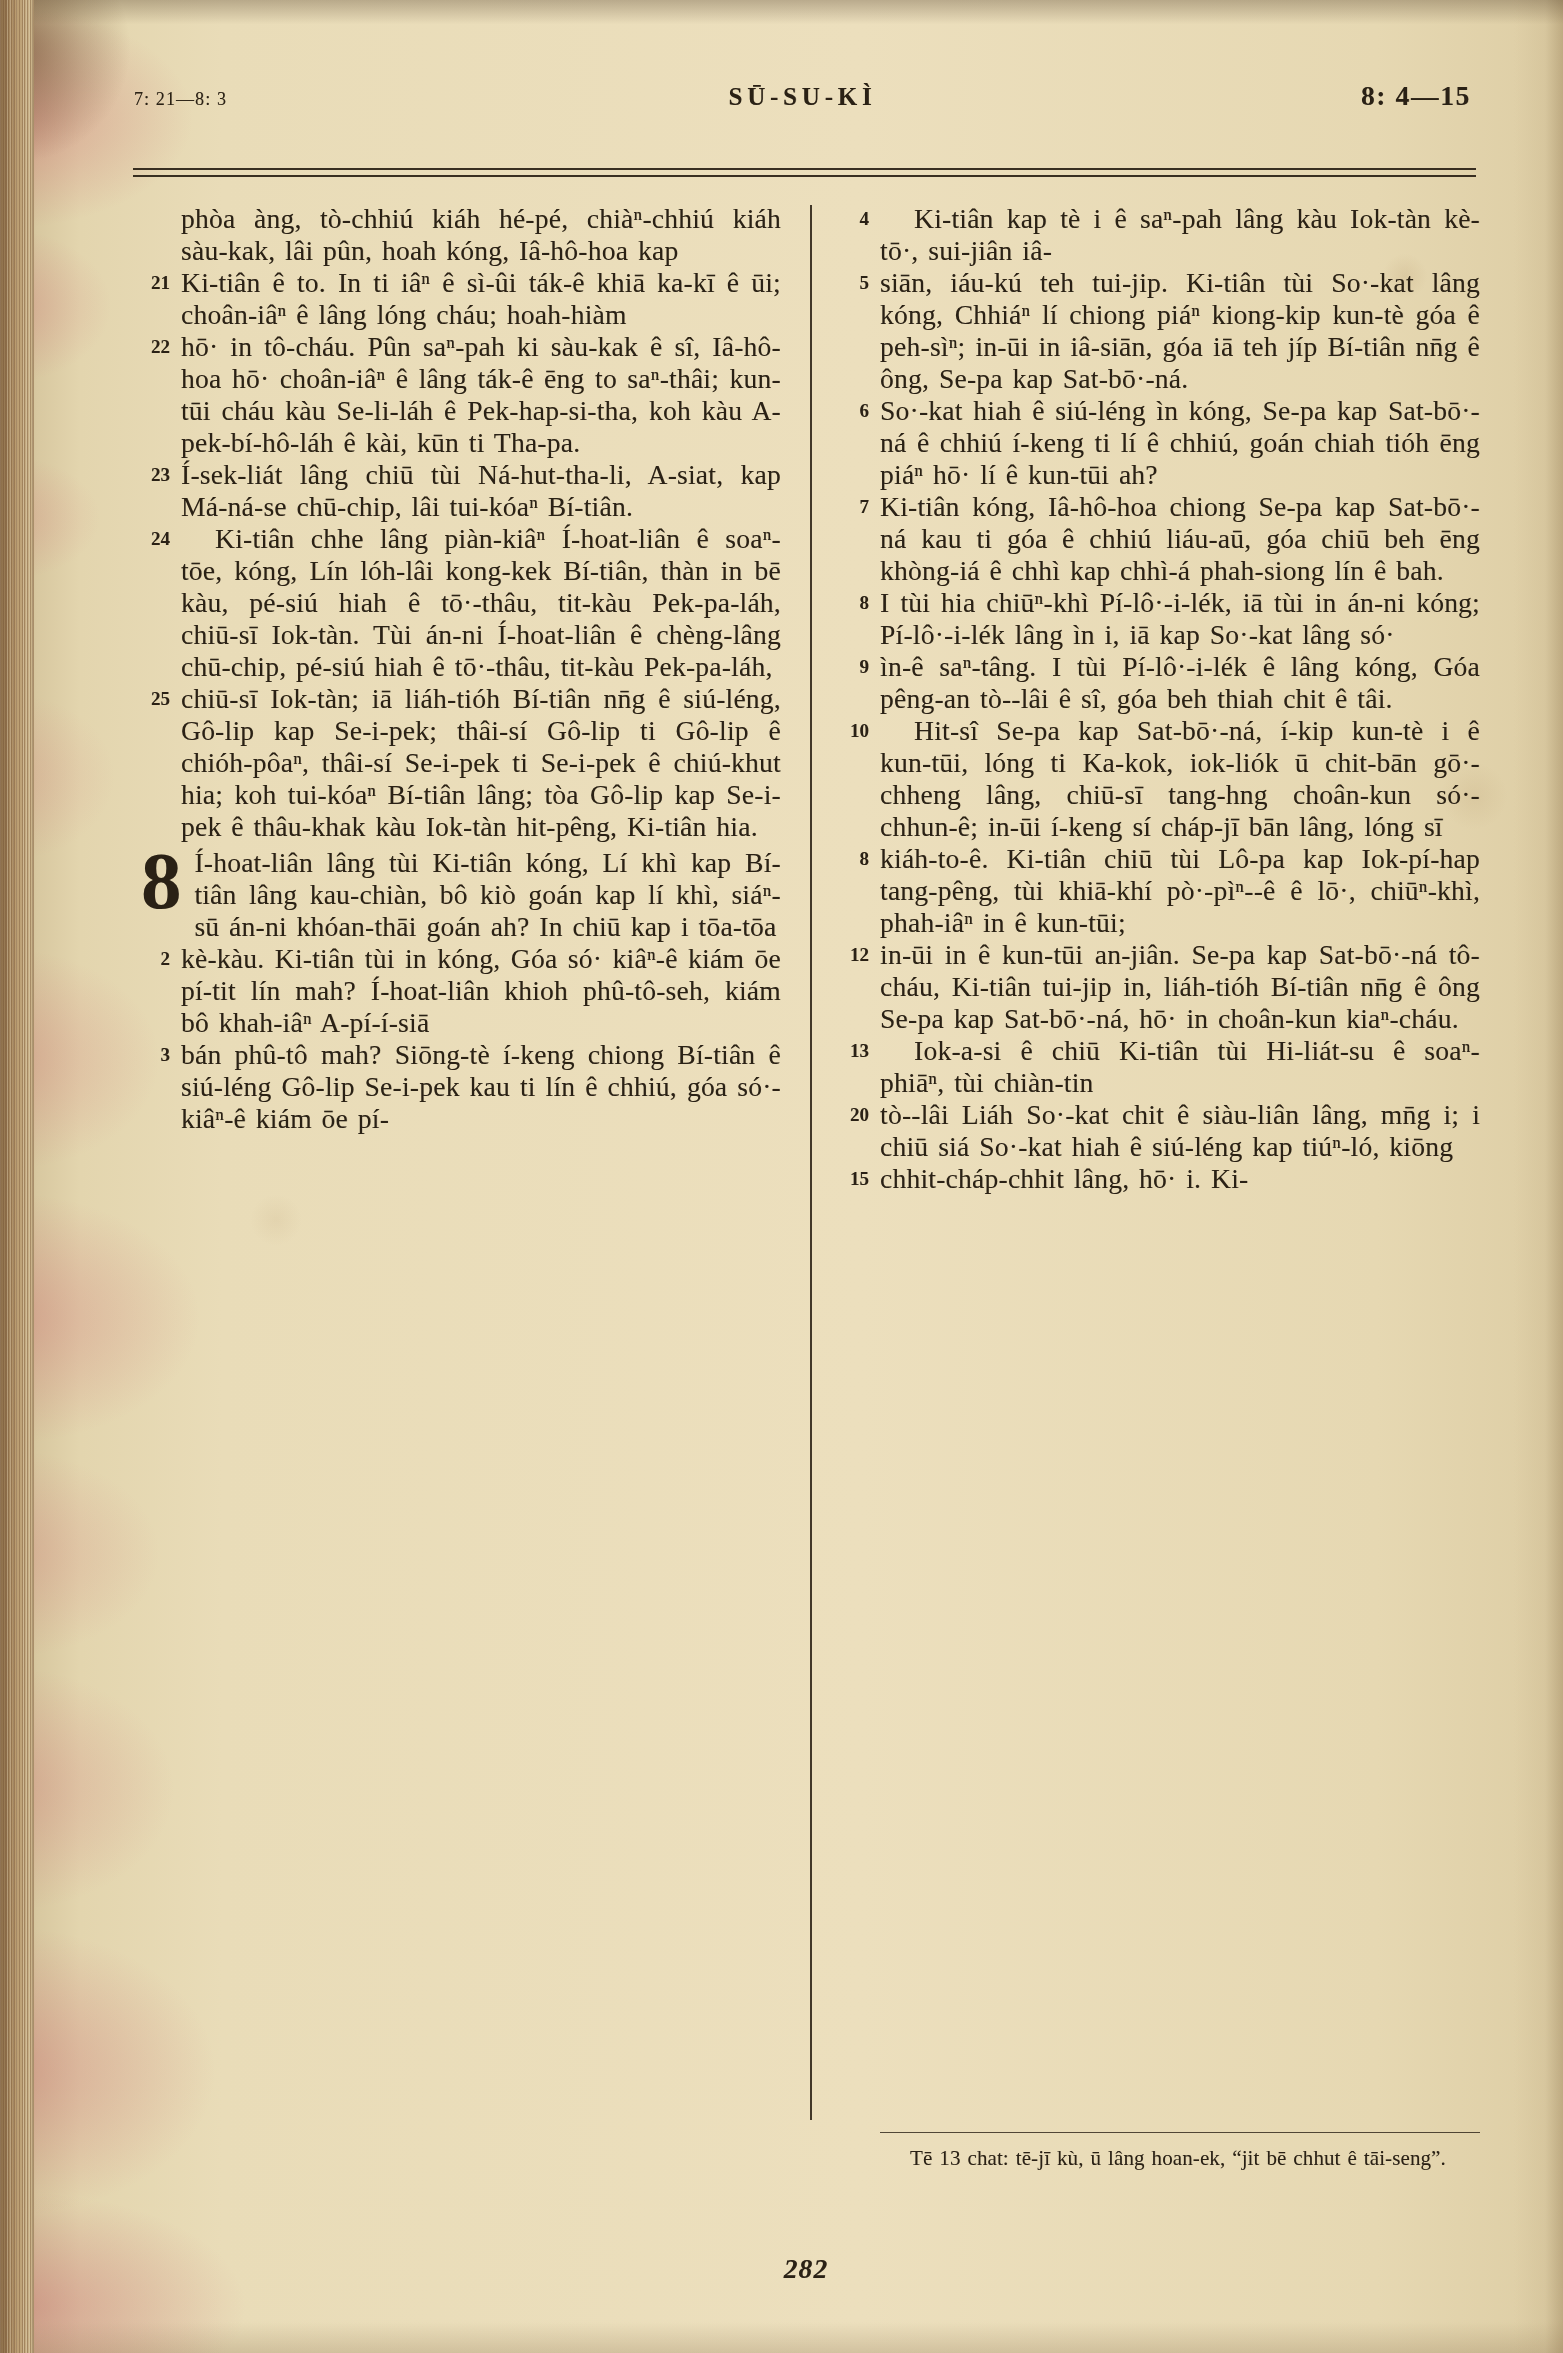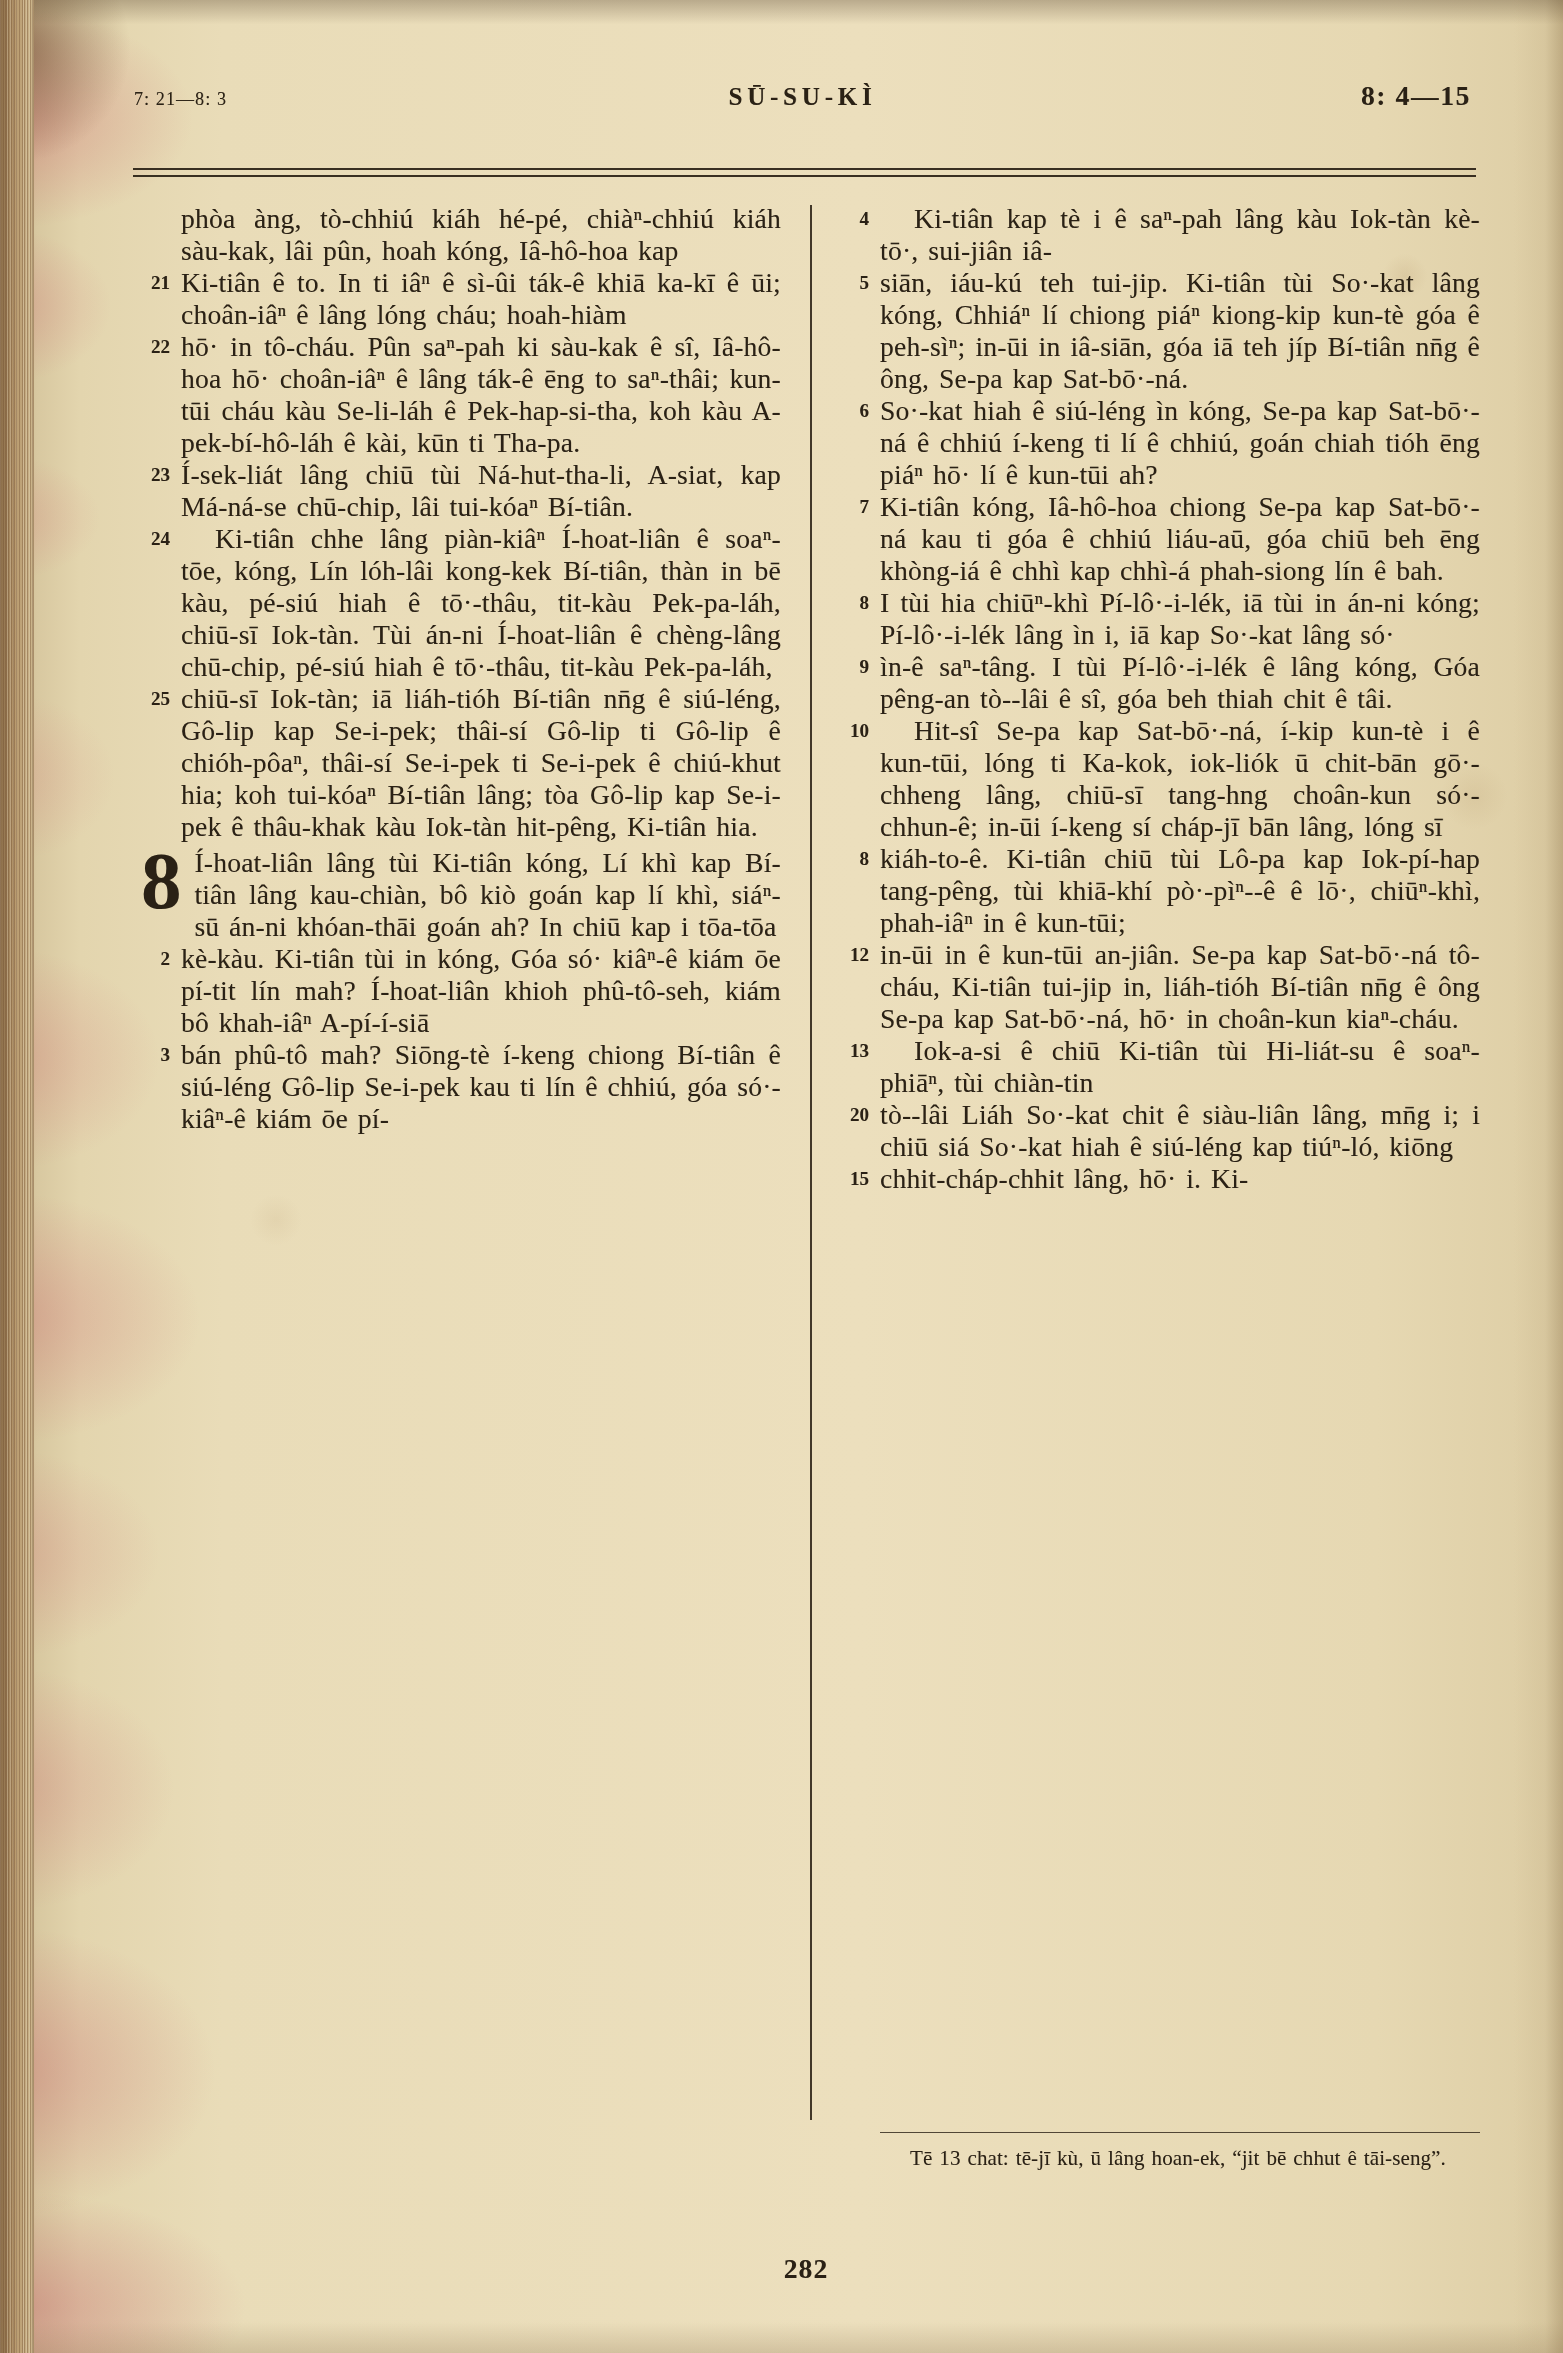--- a/index.html
+++ b/index.html
@@ -94,20 +94,21 @@
   .fn {
     margin:0 0 6.4px; font-size:21px; line-height:27.6px; text-indent:30px;
     text-align:justify; letter-spacing:0.1px; word-spacing:1.6px;
     text-shadow:0.3px 0.3px 0 rgba(42,33,21,0.22);
   }
 
   .pageno {
     text-align:center; font-size:27.6px; font-weight:700;
     margin:74px 85px 0 133px; letter-spacing:1.1px;
     text-shadow:0.3px 0.3px 0 rgba(42,33,21,0.30);
+    font-style:italic;
   }
 </style>
 </head>
 <body>
 
 <div class="book-edge"></div>
 
 <div class="page">
 
   <header class="header">

